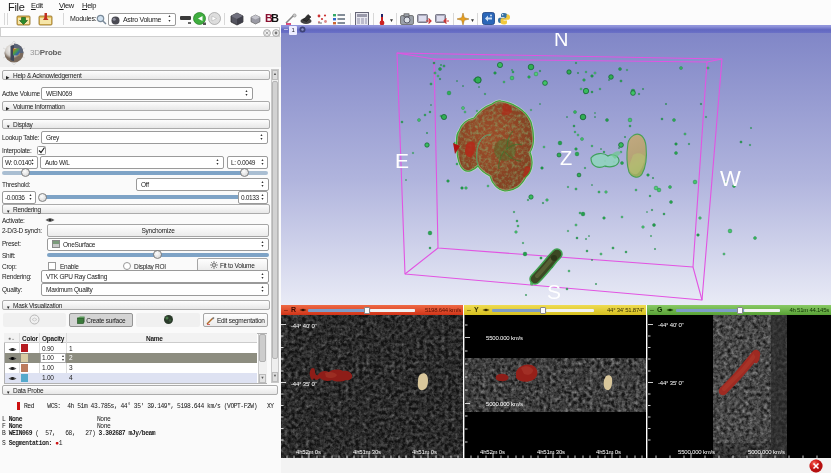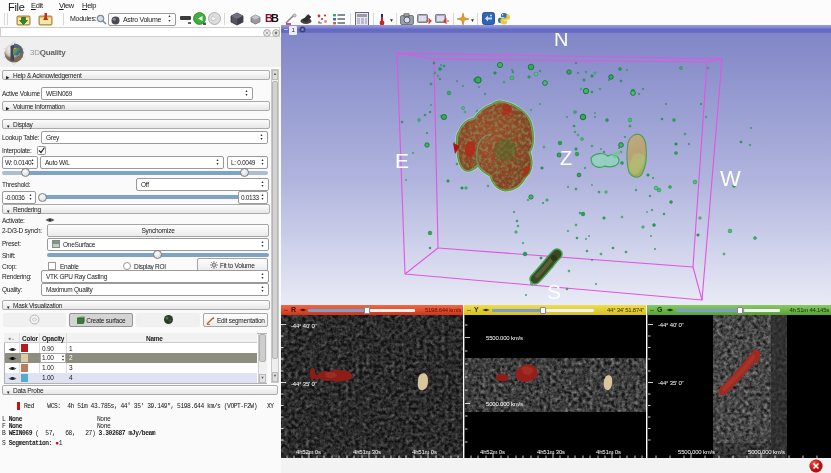--- a/index.html
+++ b/index.html
@@ -179,21 +179,21 @@
         <stop offset="1" stop-color="#7a6a5c"></stop>
       </radialGradient>
   <linearGradient id="lg2" x1="0" y1="0" x2="1" y2="1">
         <stop offset="0" stop-color="#e06020"></stop>
         <stop offset="0.4" stop-color="#50a040"></stop>
         <stop offset="0.75" stop-color="#3060b0"></stop>
         <stop offset="1" stop-color="#e0a030"></stop>
       </linearGradient>
  </defs>
 </svg>
-<span class="lbl" style="left:30px;top:48px;font-size:8px;letter-spacing:-0.2px;color:#979797">3D<span style="color:#606060;font-weight:bold">Quality</span></span>
+<span class="lbl" style="left:30px;top:48px;font-size:8px;letter-spacing:-0.2px;color:#979797">3D<span style="color:#606060;font-weight:bold">Probe</span></span>
 
 <div class="abs" style="left:271px;top:69px;width:8px;height:314px;background:#eee;border:1px solid #c8c8c8"></div>
 <div class="abs" style="left:272px;top:70px;width:6px;height:10px;background:#ddd;border:1px solid #bbb"></div>
 <span class="lbl" style="left:273px;top:71px;font-size:4px;color:#555;letter-spacing:0">▲</span>
 <div class="abs" style="left:272px;top:81px;width:6px;height:278px;background:#d2d2d2;border:1px solid #b5b5b5;border-radius:2px"></div>
 <div class="abs" style="left:272px;top:372px;width:6px;height:10px;background:#ddd;border:1px solid #bbb"></div>
 <span class="lbl" style="left:273px;top:373px;font-size:4px;color:#555;letter-spacing:0">▼</span>
 
 <div class="gbar" style="top:70px"><span class="tri">▶</span>Help &amp; Acknowledgement</div>
 <span class="lbl" style="left:2px;top:90px">Active Volume</span>

